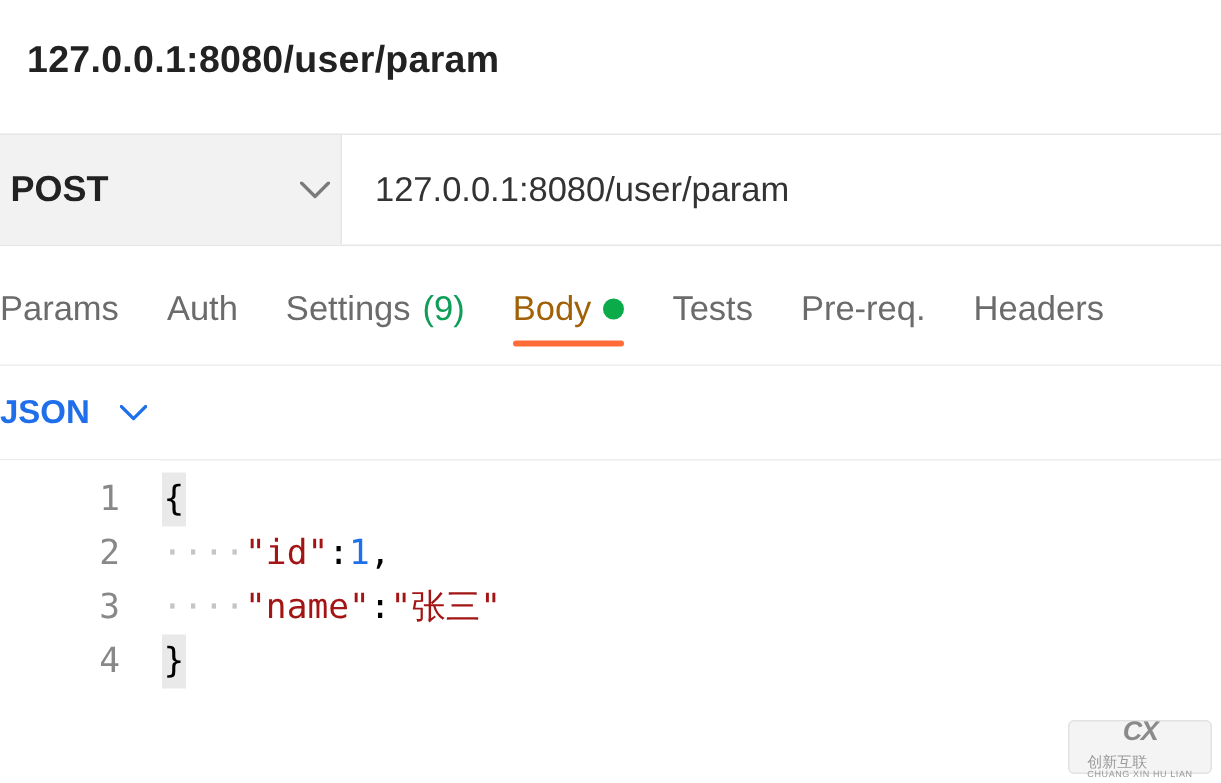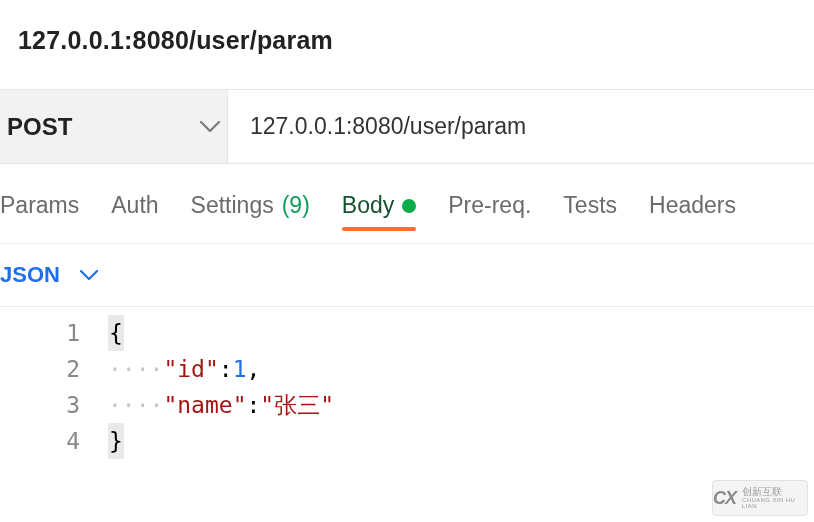--- a/index.html
+++ b/index.html
@@ -75,21 +75,21 @@
     position: relative;
     white-space: nowrap;
     display: flex;
     align-items: center;
     gap: 8px;
   }
   .tab .count {
     color: #0f9d58;
   }
   .tab.active {
-    color: #14532d;
+    color: #a16207;
     text-align: right;
   }
   .tab.active::after {
     content: "";
     position: absolute;
     left: 0; right: 0; bottom: -2px;
     height: 4px;
     background: #ff6c37;
     border-radius: 2px;
   }
@@ -169,20 +169,21 @@
     height: 36px;
     background: #f4f4f4;
     border: 1px solid #e2e2e2;
     border-radius: 4px;
     display: flex;
     align-items: center;
     justify-content: center;
     gap: 6px;
     font-size: 10px;
     color: #9a9a9a;
+    flex-direction: column;
   }
   .watermark .wm-x {
     font-size: 18px;
     font-weight: 700;
     color: #8a8a8a;
     font-style: italic;
     letter-spacing: -1px;
   }
   .watermark .wm-text { line-height:1; text-align:left; }
 </style>
@@ -211,22 +212,22 @@
   <div class="tab">Params</div>
   <div class="tab">Auth</div>
   <div class="tab">
     <span>Settings</span>
     <span class="count">(9)</span>
   </div>
   <div class="tab active">
     <span>Body</span>
     <span class="dot"></span>
   </div>
+  <div class="tab">Tests</div>
   <div class="tab">Pre-req.</div>
-  <div class="tab">Tests</div>
   <div class="tab">Headers</div>
 </div>
 
 <div class="body-options">
   <div class="format-select">
     <span class="format-label">JSON</span>
     <span class="chevron">
       <svg width="18" height="11" viewBox="0 0 20 12">
           <path d="M1 1 L10 10 L19 1" stroke="#1f6feb" stroke-width="2.4" fill="none" stroke-linecap="round" stroke-linejoin="round"></path>
         </svg>

